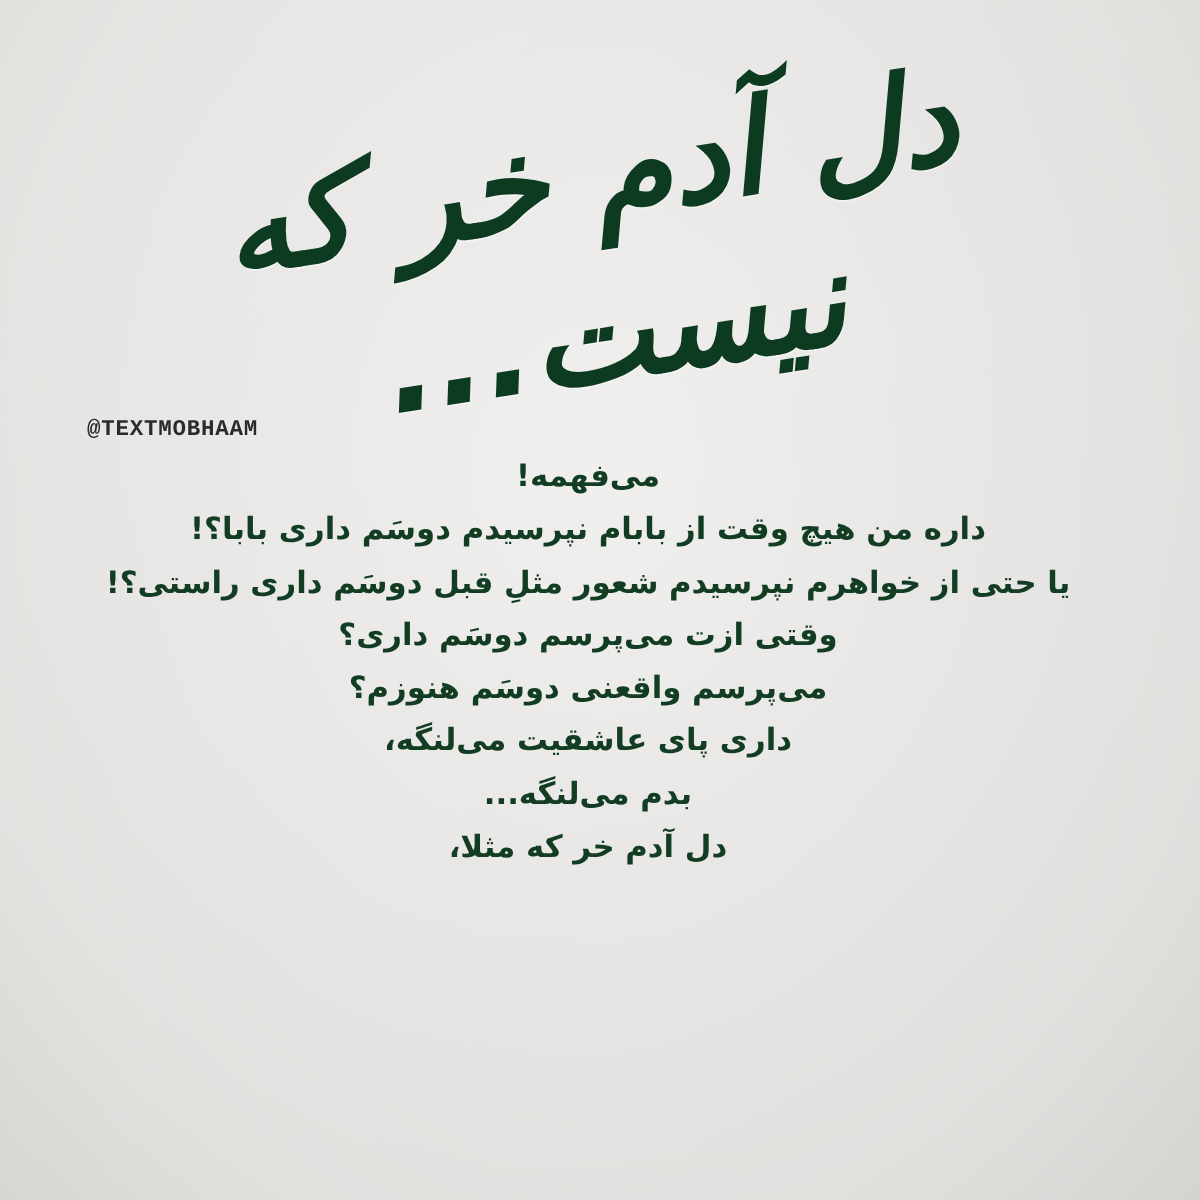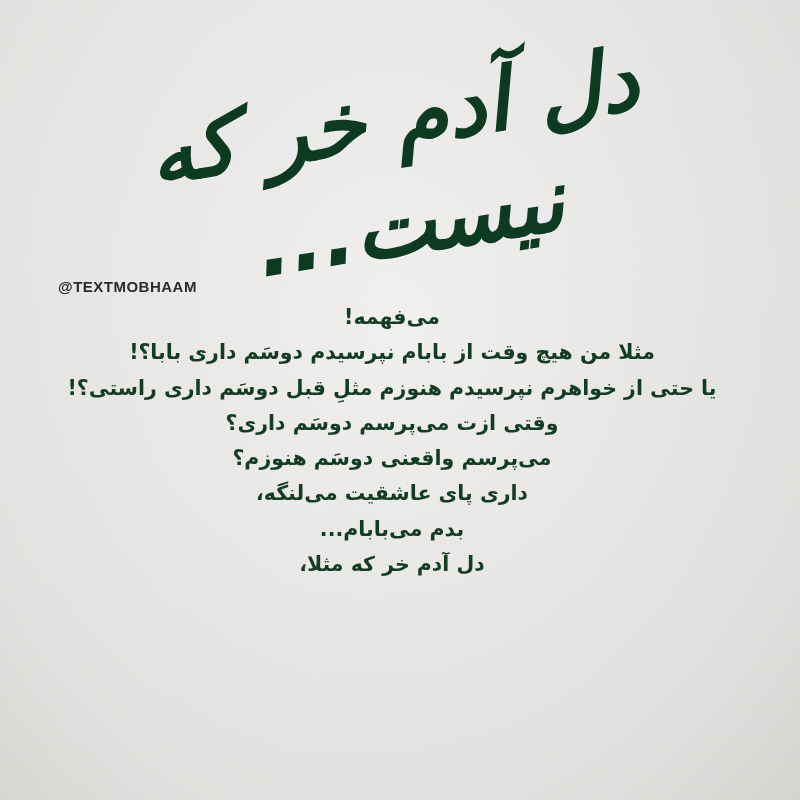--- a/index.html
+++ b/index.html
@@ -46,21 +46,21 @@
     transform: rotate(-9deg);
     transform-origin: 70% 50%;
     text-shadow: 0 1px 0 rgba(255,255,255,0.5);
     z-index: 3;
   }
   .watermark {
     position: absolute;
     top: 278px;
     left: 58px;
     color: #2b2b2b;
-    font-family: Liberation Sans, sans-serif;
+    font-family: Liberation Mono, monospace;
     font-size: 15px;
     font-weight: bold;
     letter-spacing: 0.5px;
     z-index: 4;
   }
   .body-text {
     position: absolute;
     top: 300px;
     left: 40px;
     right: 56px;
@@ -82,22 +82,22 @@
 <body>
 
 <div class="poster">
 
   <div class="headline">دل آدم خر که نیست...</div>
 
   <div class="watermark">@TEXTMOBHAAM</div>
 
   <div class="body-text">
     <span class="line">می‌فهمه!</span>
-    <span class="line">مثلا من هیچ وقت از بابام نپرسیدم دوسَم داری بابا؟!</span>
-    <span class="line">یا حتی از خواهرم نپرسیدم هنوزم مثلِ قبل دوسَم داری راستی؟!</span>
+    <span class="line">داره من هیچ وقت از بابام نپرسیدم دوسَم داری بابا؟!</span>
+    <span class="line">یا حتی از خواهرم نپرسیدم شعور مثلِ قبل دوسَم داری راستی؟!</span>
     <span class="line">وقتی ازت می‌پرسم دوسَم داری؟</span>
     <span class="line">می‌پرسم واقعنی دوسَم هنوزم؟</span>
     <span class="line">داری پای عاشقیت می‌لنگه،</span>
-    <span class="line">بدم می‌بابام...</span>
+    <span class="line">بدم می‌لنگه...</span>
     <span class="line">دل آدم خر که مثلا،</span>
   </div>
 
 </div>
 
 </body></html>

